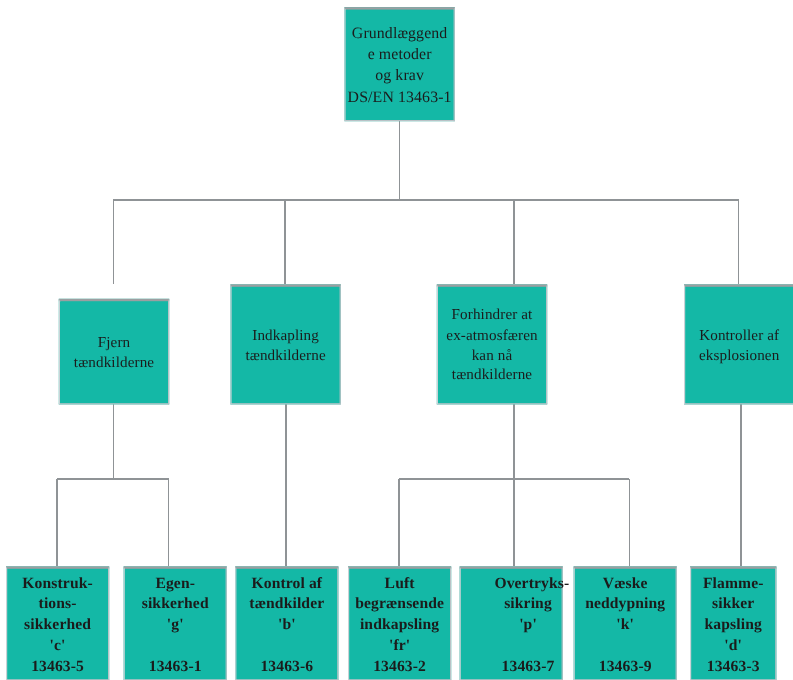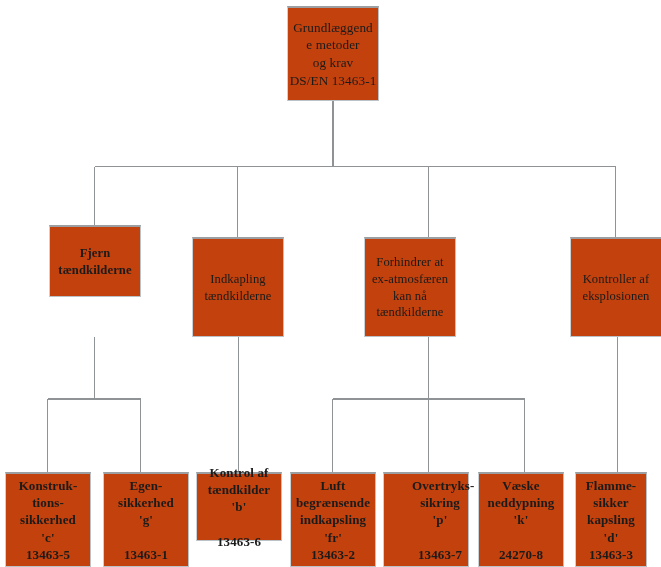--- a/index.html
+++ b/index.html
@@ -18,21 +18,21 @@
   #diagram {
     position: absolute;
     left: 0;
     top: 0;
     width: 661px;
     height: 567px;
   }
   .node {
     position: absolute;
     box-sizing: border-box;
-    background: #c2410c;
+    background: #14b8a6;
     border-top: 2px solid #9b9fa1;
     border-left: 1px solid #c9d2d6;
     border-right: 1px solid #b9c2c6;
     border-bottom: 1px solid #b9c2c6;
     display: flex;
     align-items: center;
     justify-content: flex-start;
     text-align: center;
     z-index: 2;
   }
@@ -93,21 +93,21 @@
     <line x1="617.5" y1="337" x2="617.5" y2="472"></line>
   </svg>
 
   <div class="node lvl1" style="left:287px; top:6px; width:92px; height:95px;">
     <span class="node-text">Grundlæggend
 e metoder
 og krav
 DS/EN 13463-1</span>
   </div>
 
-  <div class="node lvl2" style="left:49px; top:225px; width:92px; height:72px;font-weight:bold;">
+  <div class="node lvl2" style="left:49px; top:249px; width:92px; height:88px;">
     <span class="node-text">Fjern
 tændkilderne</span>
   </div>
   <div class="node lvl2" style="left:192px; top:237px; width:92px; height:100px;">
     <span class="node-text">Indkapling
 tændkilderne</span>
   </div>
   <div class="node lvl2" style="left:364px; top:237px; width:92px; height:100px;">
     <span class="node-text">Forhindrer at
 ex-atmosfæren
@@ -126,21 +126,21 @@
 'c'
 13463-5</span>
   </div>
   <div class="node lvl3" style="left:103px; top:472px; width:86px; height:95px;">
     <span class="node-text">Egen-
 sikkerhed
 'g'
 
 13463-1</span>
   </div>
-  <div class="node lvl3" style="left:196px; top:472px; width:86px; height:69px;">
+  <div class="node lvl3" style="left:196px; top:472px; width:86px; height:95px;">
     <span class="node-text">Kontrol af
 tændkilder
 'b'
 
 13463-6</span>
   </div>
   <div class="node lvl3" style="left:290px; top:472px; width:86px; height:95px;">
     <span class="node-text">Luft
 begrænsende
 indkapsling
@@ -152,21 +152,21 @@
 sikring
 'p'
 
 13463-7</span>
   </div>
   <div class="node lvl3" style="left:478px; top:472px; width:86px; height:95px;">
     <span class="node-text">Væske
 neddypning
 'k'
 
-24270-8</span>
+13463-9</span>
   </div>
   <div class="node lvl3" style="left:575px; top:472px; width:72px; height:95px;">
     <span class="node-text">Flamme-
 sikker
 kapsling
 'd'
 13463-3</span>
   </div>
 
 </div>

